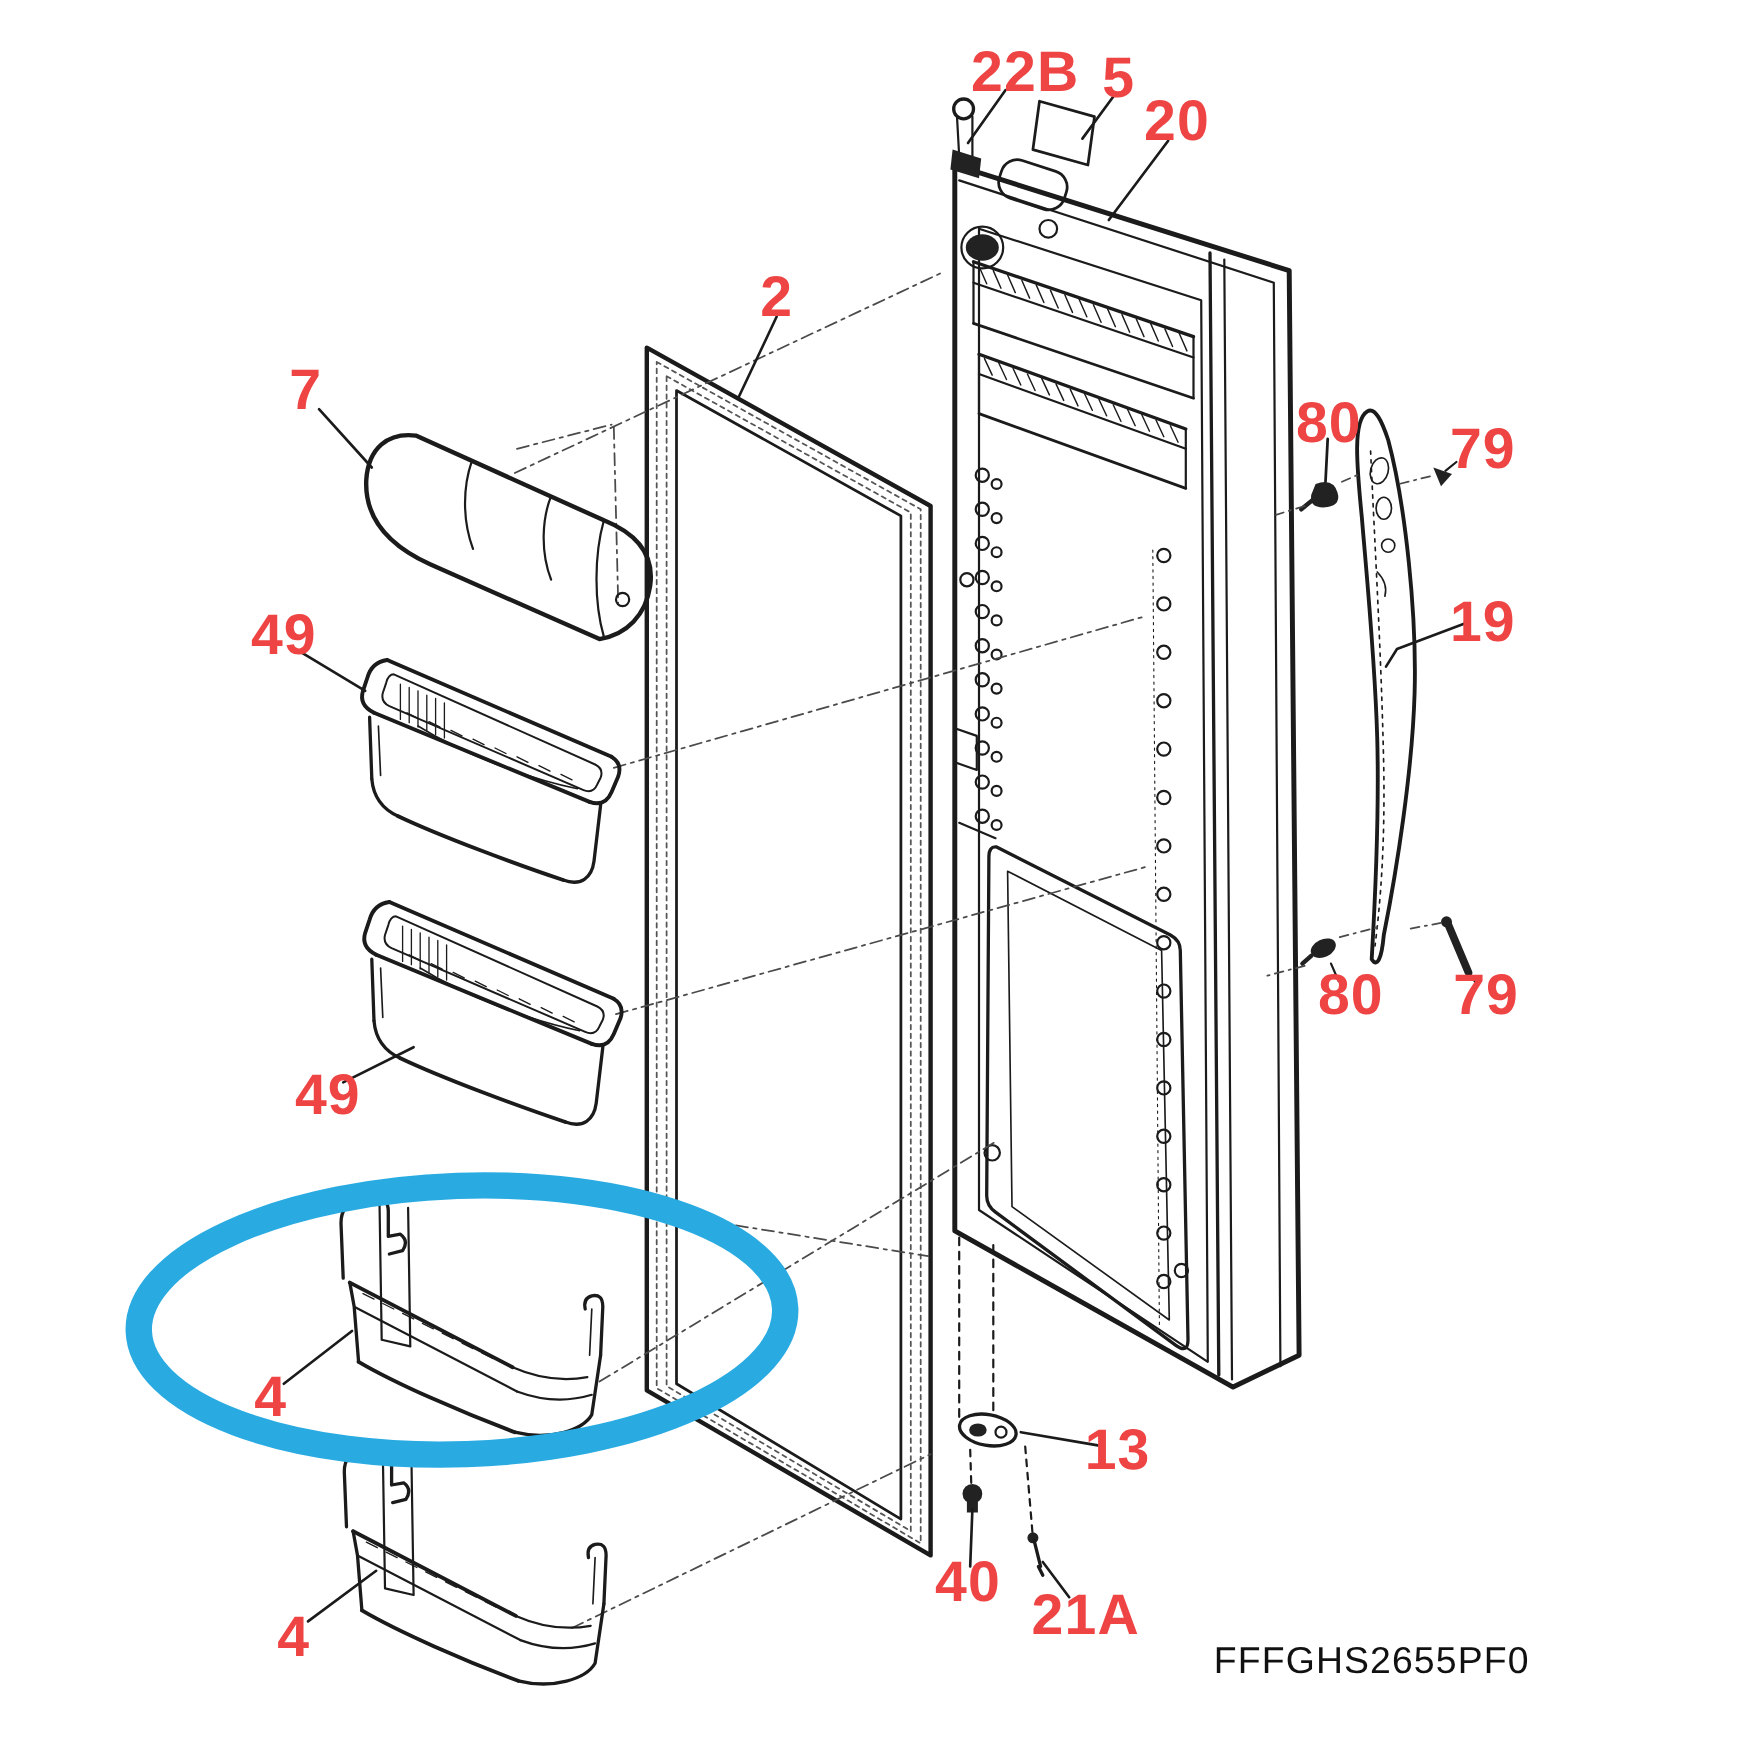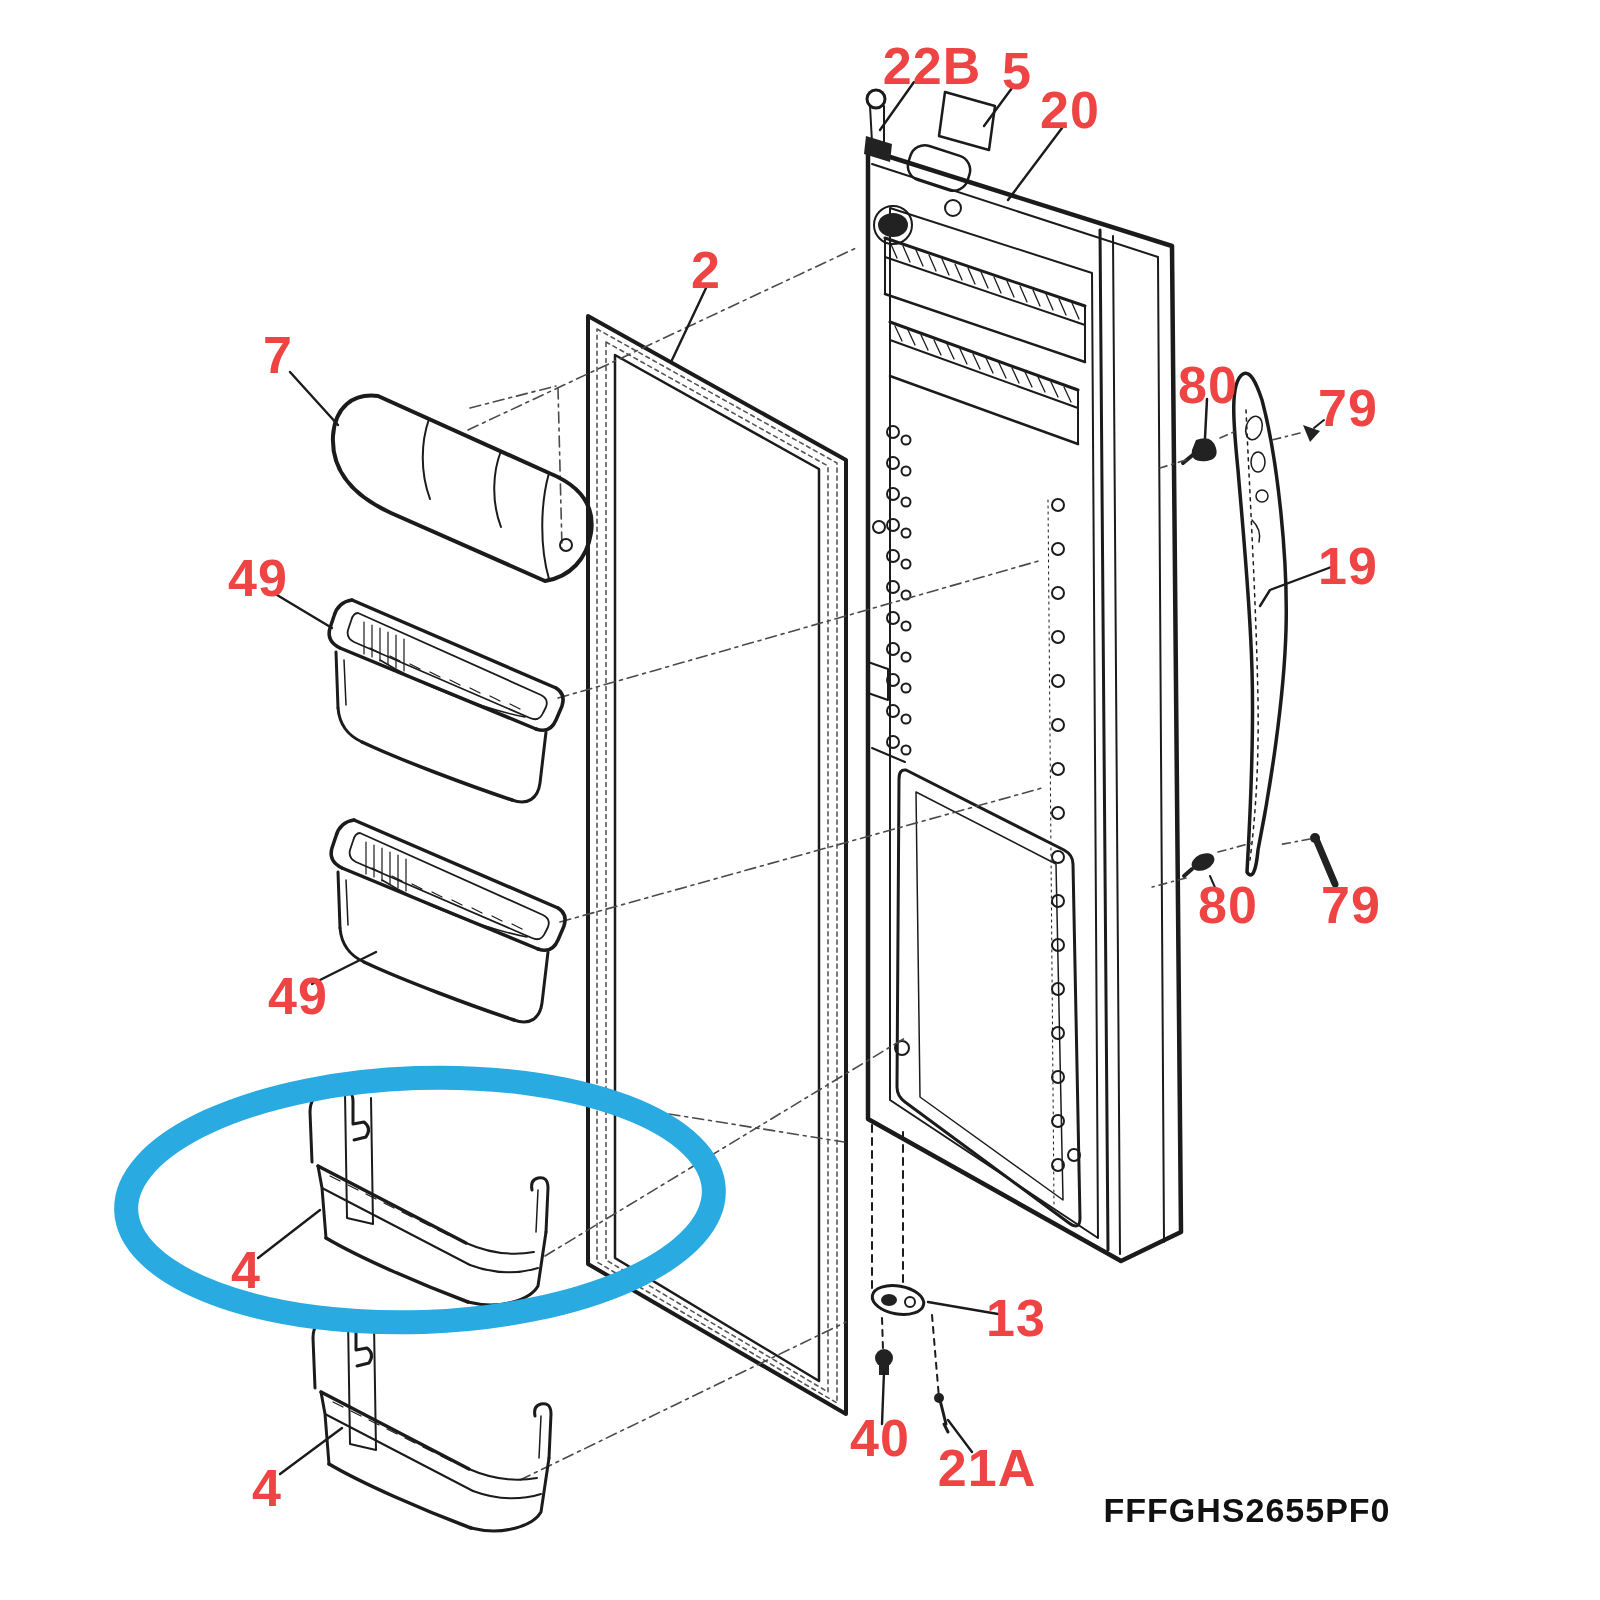--- a/index.html
+++ b/index.html
@@ -8,21 +8,21 @@
     font-family:"Liberation Sans","DejaVu Sans",sans-serif;overflow:hidden;
   }
   .art{position:absolute;left:0;top:0;width:1600px;height:1600px;}
   .part-label{
     position:absolute;transform:translate(-50%,-50%);
     font-weight:bold;font-size:52px;color:#ef4444;letter-spacing:1px;
     white-space:nowrap;user-select:none;
   }
   .model-code{
     position:absolute;transform:translate(-50%,-50%);
-    font-weight:bold;font-size:34px;color:#111;letter-spacing:1px;white-space:nowrap;text-align:center;
+    font-weight:normal;font-size:34px;color:#111;letter-spacing:1px;white-space:nowrap;text-align:center;
   }
 </style>
 </head>
 <body>
 
 <div class="stage">
 
   <svg class="art" viewBox="0 0 1600 1600" fill="none" stroke="#1b1b1b" stroke-linecap="round" stroke-linejoin="round">
 
     <g>

